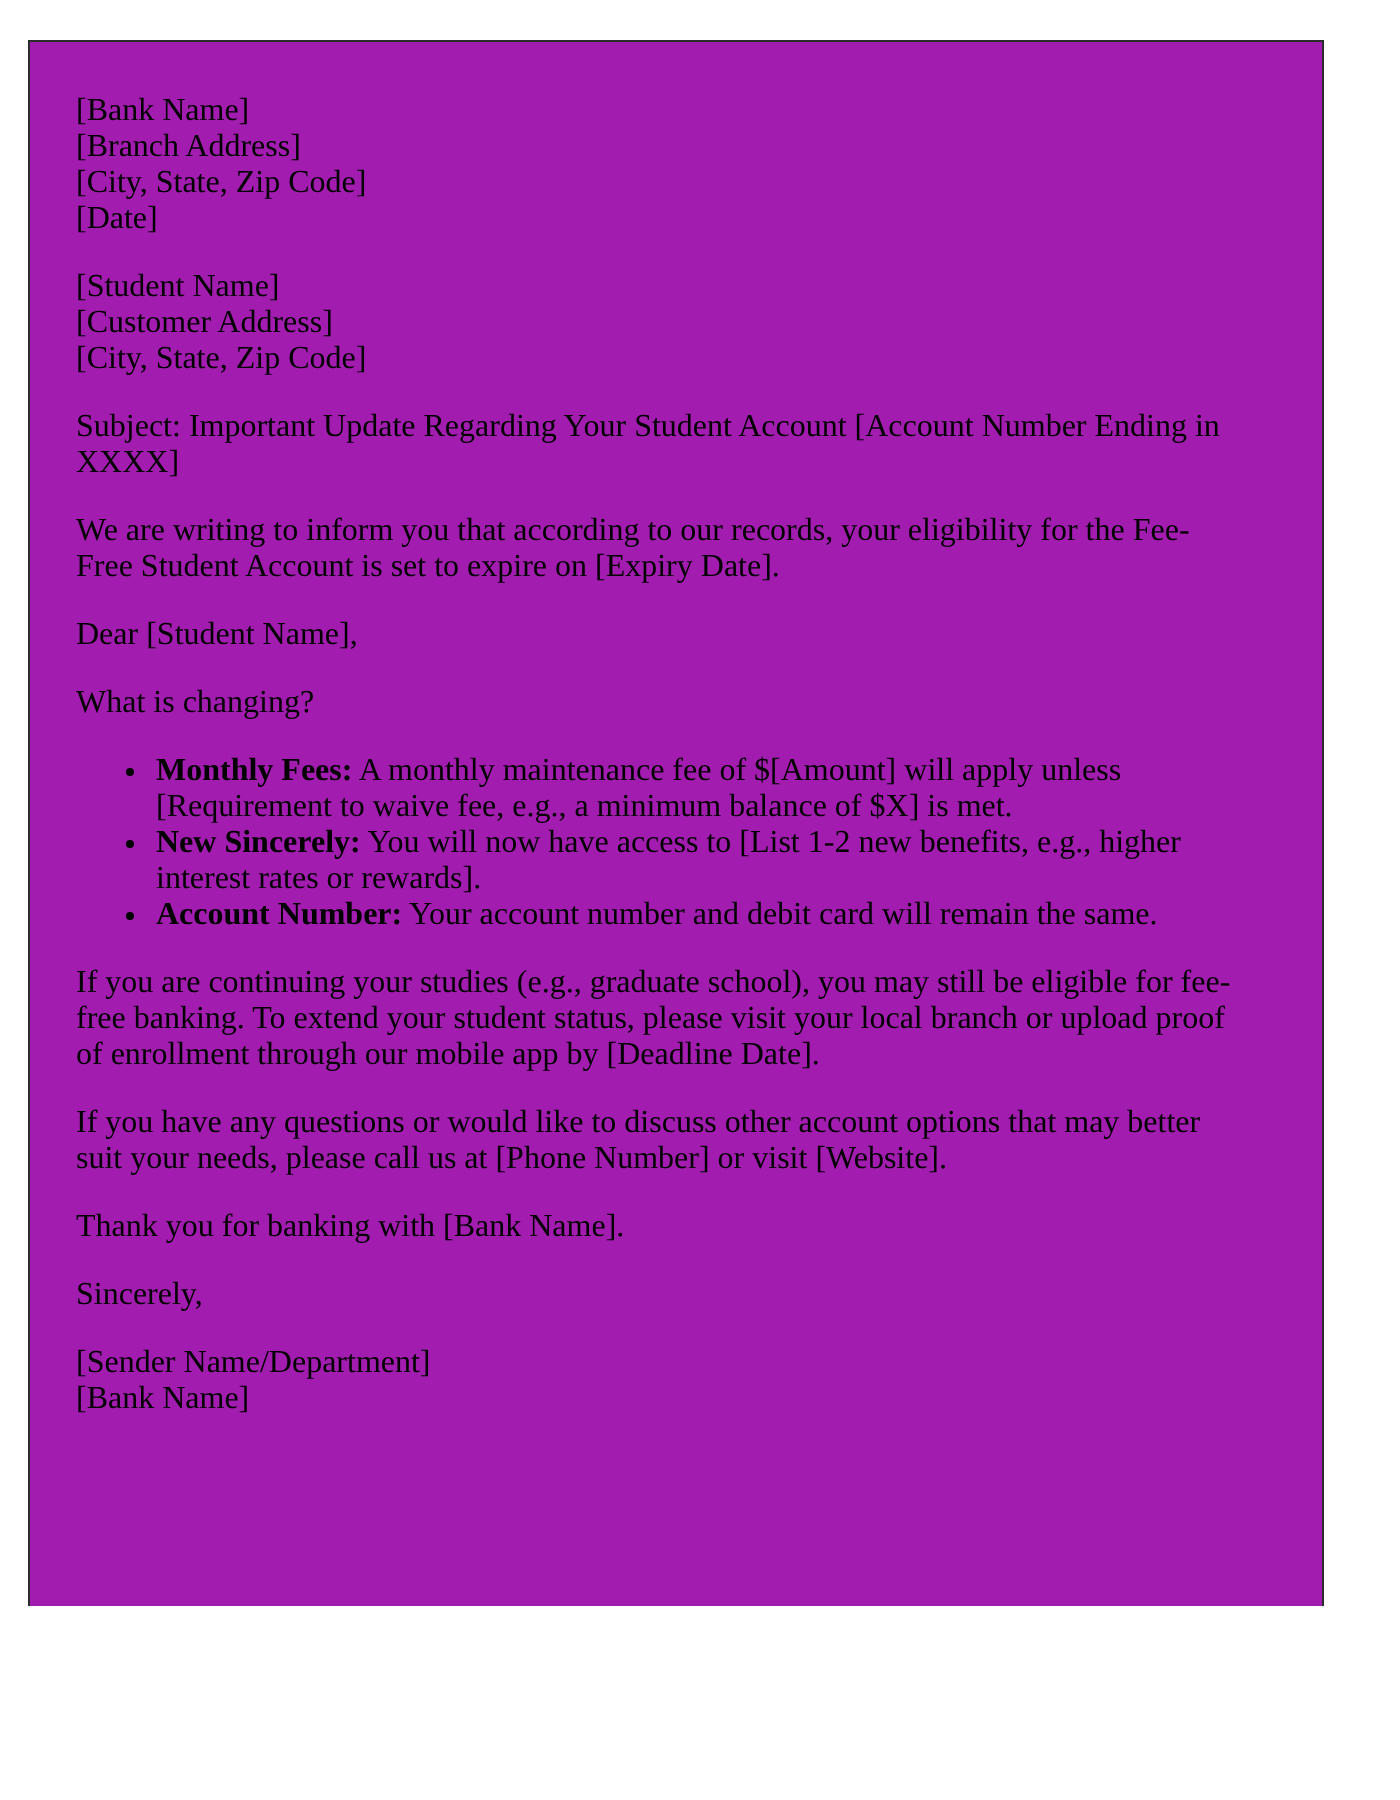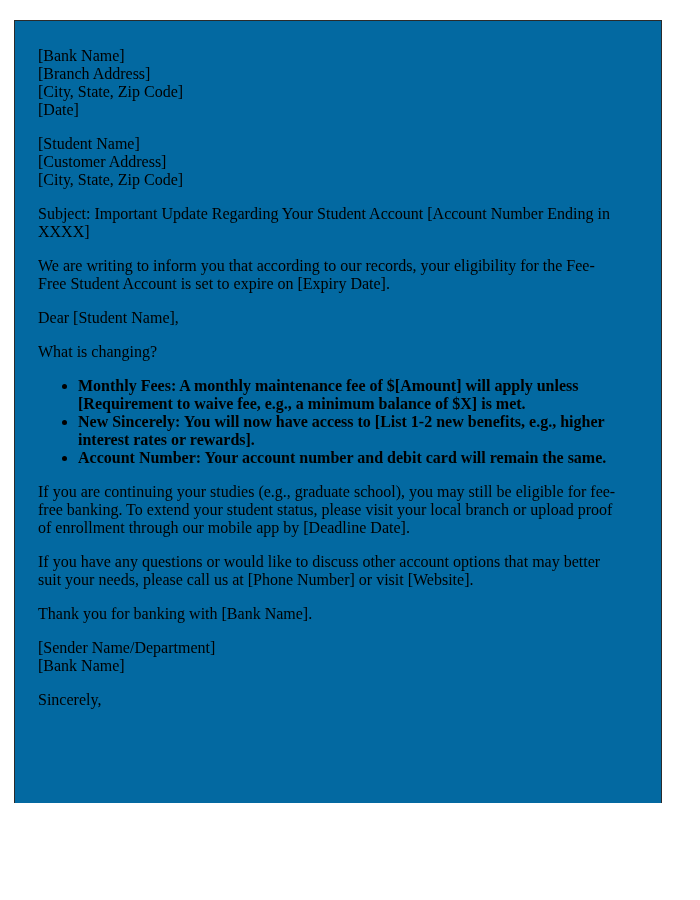--- a/index.html
+++ b/index.html
@@ -12,30 +12,30 @@
     color: #000000;
     position: relative;
     overflow: hidden;
   }
   .sheet {
     position: absolute;
     left: 14px;
     top: 20px;
     width: 648px;
     height: 783px;
-    background: #0369a1;
+    background: #a21caf;
     border: 1.5px solid #2b2b2b;
     border-bottom: none;
     padding: 10px 16px 0 23px;
     overflow: hidden;
     line-height: 18px;
   }
   .sheet p { margin: 16px 0; }
   .sheet ul { margin: 16px 0; padding-left: 40px; }
-  .sheet li { line-height: 18px; font-weight: bold; }
+  .sheet li { line-height: 18px; }
   .ml { white-space: pre-line; }
   .bold { font-weight: normal; }
 </style>
 </head>
 <body>
 
 <div class="sheet">
   <p class="ml">[Bank Name]
 [Branch Address]
 [City, State, Zip Code]
@@ -55,16 +55,16 @@
       <li><b class="ml">New Sincerely:</b><span class="ml"> You will now have access to [List 1-2 new benefits, e.g., higher
 interest rates or rewards].</span></li>
       <li><b class="ml">Account Number:</b><span class="ml"> Your account number and debit card will remain the same.</span></li>
     </ul>
   <p class="ml">If you are continuing your studies (e.g., graduate school), you may still be eligible for fee-
 free banking. To extend your student status, please visit your local branch or upload proof
 of enrollment through our mobile app by [Deadline Date].</p>
   <p class="ml">If you have any questions or would like to discuss other account options that may better
 suit your needs, please call us at [Phone Number] or visit [Website].</p>
   <p class="ml">Thank you for banking with [Bank Name].</p>
+  <p class="ml">Sincerely,</p>
   <p class="ml">[Sender Name/Department]
 [Bank Name]</p>
-  <p class="ml">Sincerely,</p>
 </div>
 
 </body></html>

